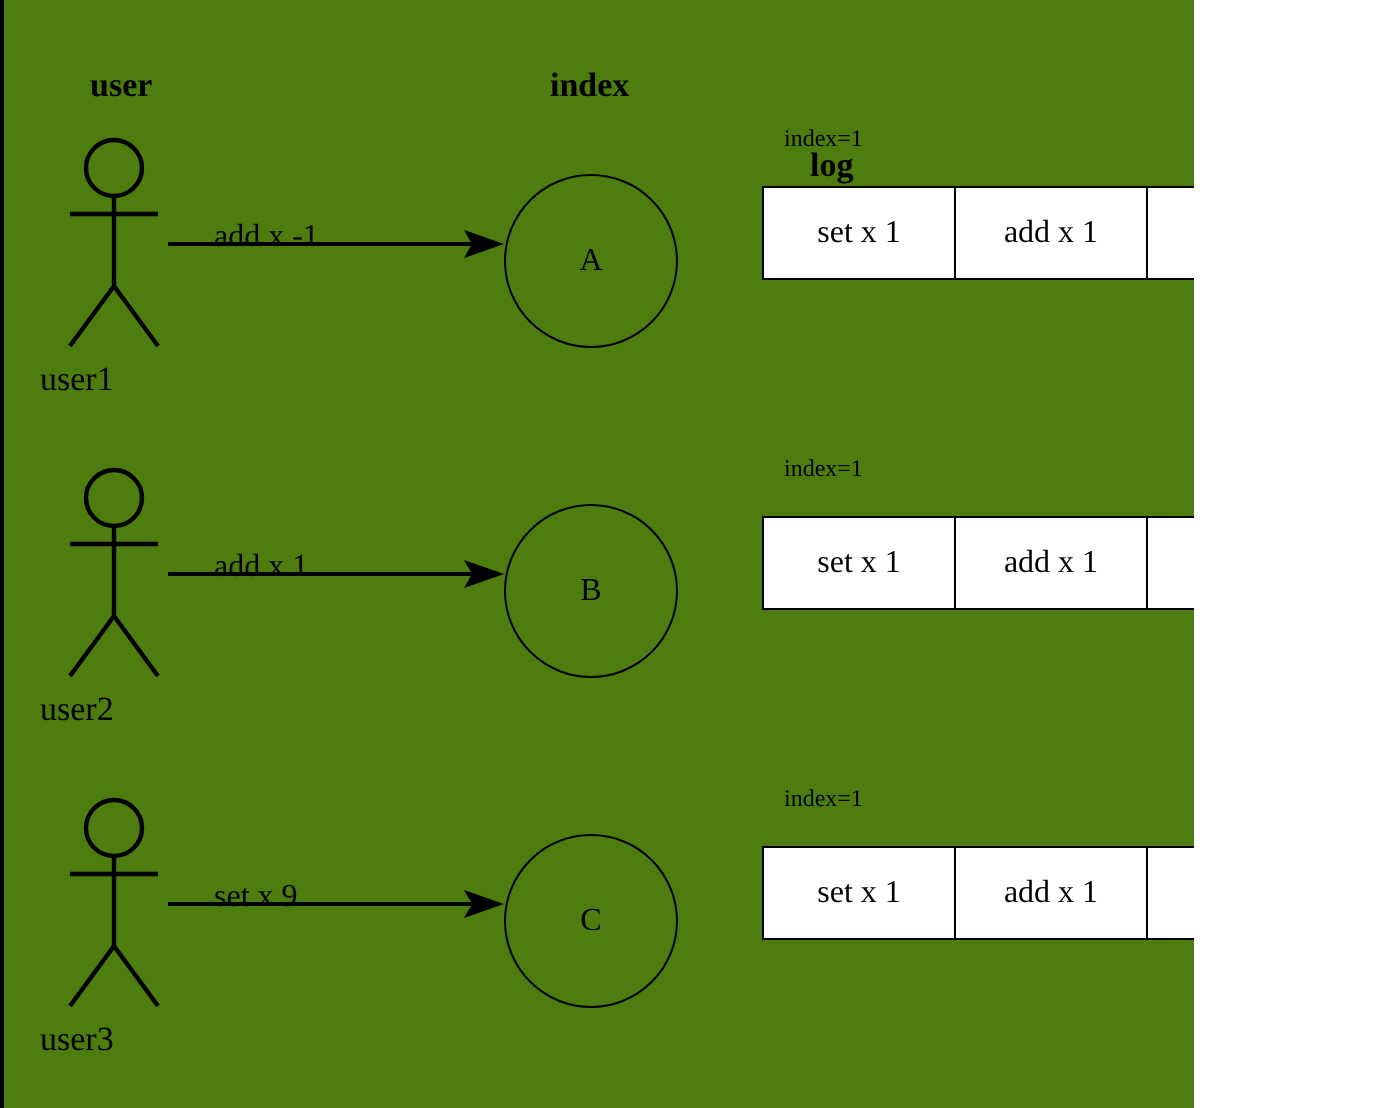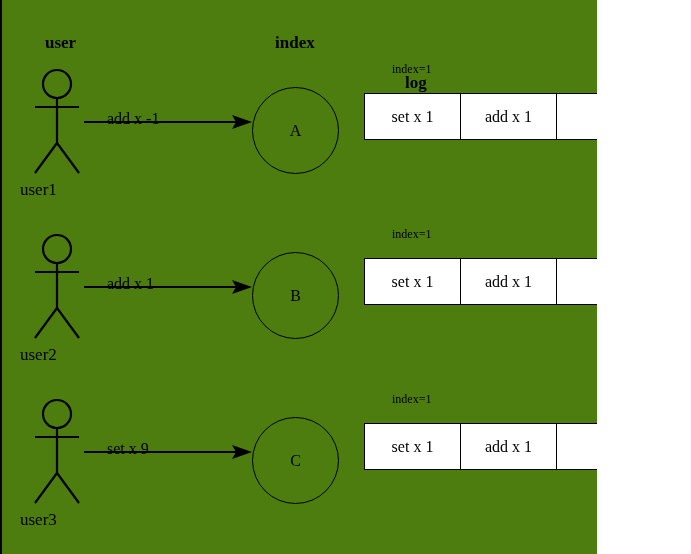--- a/index.html
+++ b/index.html
@@ -114,21 +114,21 @@
     left: 390px;
     top: 8px;
     font-size: 12px;
     color: #000000;
     white-space: nowrap;
     line-height: 1;
   }
 
   .log-table {
     position: absolute;
-    left: 362px;
+    left: 379px;
     top: 38px;
     width: 289px;
     height: 47px;
     display: flex;
     border: 1.8px solid #000000;
     box-sizing: border-box;
     background: #ffffff;
   }
   .log-cell {
     flex: 0 0 96px;

